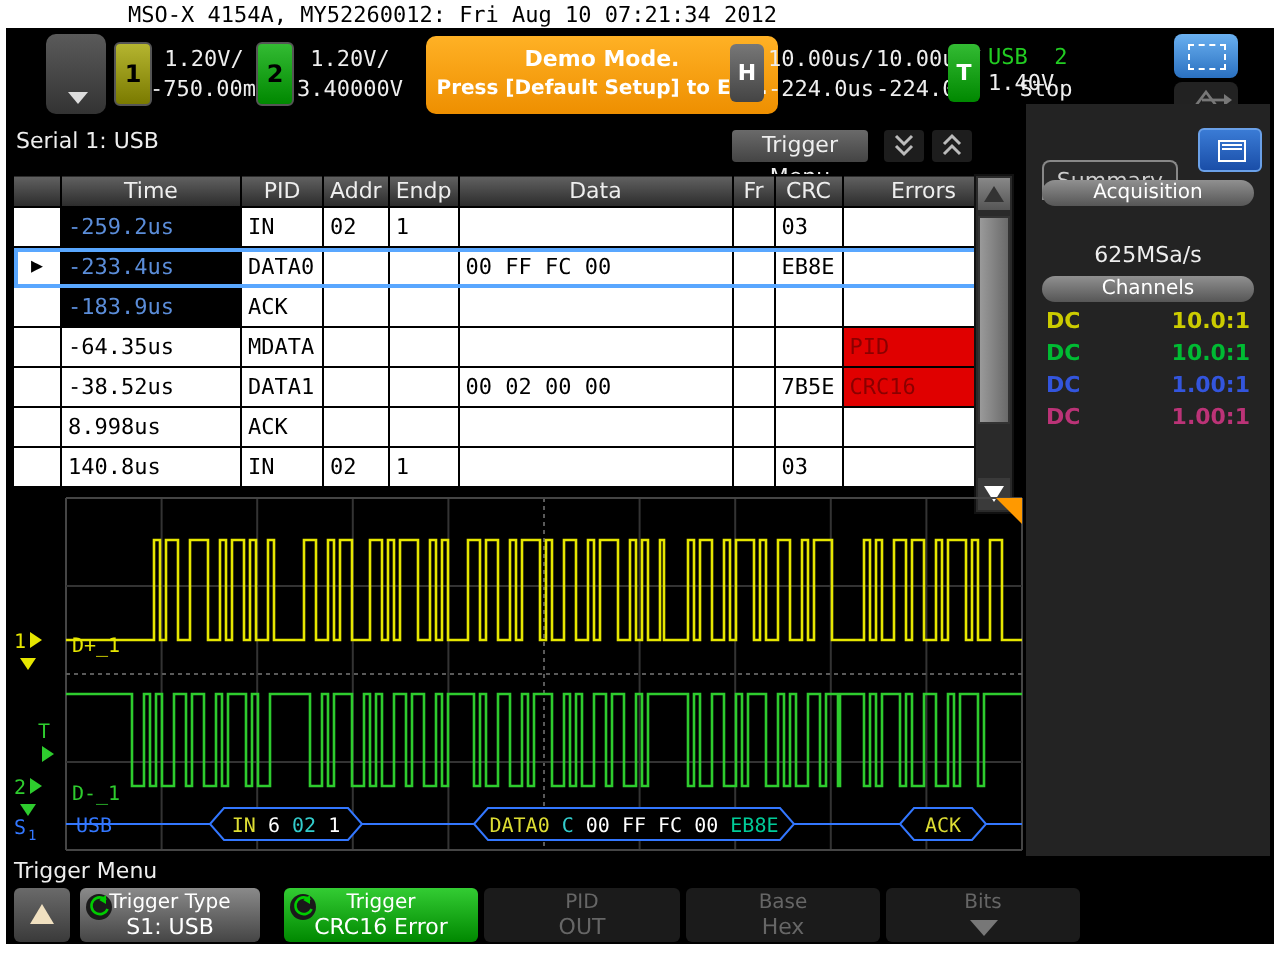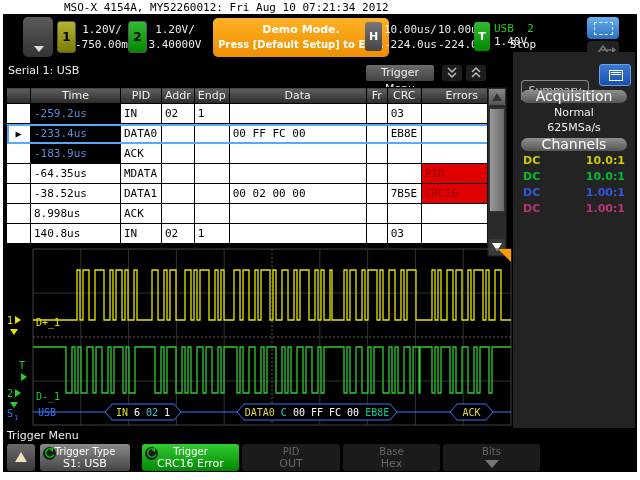--- a/index.html
+++ b/index.html
@@ -54,21 +54,21 @@
   #sb-thumb{position:absolute;left:1px;top:20px;width:16px;height:104px;background:linear-gradient(90deg,#9a9a9a,#6a6a6a);border:1px solid #333;box-sizing:border-box;}
   .tri-up{width:0;height:0;border-left:5px solid transparent;border-right:5px solid transparent;border-bottom:8px solid #333;margin:4px auto 0;}
   .tri-down{width:0;height:0;border-left:5px solid transparent;border-right:5px solid transparent;border-top:8px solid #fff;margin:4px auto 0;}
 
   
   #right-panel{left:510px;top:38px;width:122px;height:376px;background:#232323;}
   #summary-tab{position:absolute;left:8px;top:12px;width:66px;height:19px;border:1px solid #888;border-bottom:none;border-radius:4px 4px 0 0;color:#ccc;font-size:11px;text-align:center;line-height:19px;background:#2b2b2b;margin-top:16px;}
   #summary-menu-btn{position:absolute;left:86px;top:12px;width:30px;height:20px;background:linear-gradient(#3a7bd5,#1a4ea8);border:1px solid #6aa0e8;border-radius:3px;}
   #summary-menu-btn .lines{position:absolute;left:9px;top:5px;width:12px;height:9px;border:1px solid #fff;}
   #summary-menu-btn .lines i{display:block;height:1px;background:#fff;margin:1px 1px 0;}
-  .pill{position:absolute;left:8px;width:106px;height:13px;background:linear-gradient(#909090,#565656);border-radius:7px;color:#fff;font-size:14px;text-align:center;line-height:13px;}
+  .pill{position:absolute;left:8px;width:106px;height:13px;background:linear-gradient(#909090,#565656);border-radius:7px;color:#fff;font-size:10px;text-align:center;line-height:13px;}
   .sum-line{position:absolute;left:0;width:122px;text-align:center;color:#eee;font-size:11px;}
   .ch-row{position:absolute;left:10px;width:102px;font-size:11px;font-weight:bold;}
   .ch-row .val{float:right;}
 
   
   #wave-svg{left:2px;top:233px;}
 
   
   #trig-menu-title{left:4px;top:415px;font-size:11px;color:#eee;}
   .softkey{position:absolute;top:430px;height:27px;border-radius:3px;text-align:center;color:#fff;font-size:10px;box-sizing:border-box;padding-top:2px;}
@@ -265,21 +265,20 @@
 
   <div class="abs" id="right-panel">
     <div id="summary-tab">Summary</div>
     <div id="summary-menu-btn">
         <div class="lines">
           <i></i>
           <i></i>
         </div>
       </div>
     <div class="pill" style="top:38px">Acquisition</div>
-    <div class="sum-line" style="top:54px">Normal</div>
     <div class="sum-line" style="top:69px">625MSa/s</div>
     <div class="pill" style="top:86px">Channels</div>
     <div id="summary-channels">
         <div class="ch-row" style="top: 102px; color: rgb(204, 204, 0);"><span>DC</span><span class="val">10.0:1</span></div>
         <div class="ch-row" style="top: 118px; color: rgb(0, 187, 51);"><span>DC</span><span class="val">10.0:1</span></div>
         <div class="ch-row" style="top: 134px; color: rgb(51, 85, 221);"><span>DC</span><span class="val">1.00:1</span></div>
         <div class="ch-row" style="top: 150px; color: rgb(187, 51, 119);"><span>DC</span><span class="val">1.00:1</span></div>
       </div>
   </div>
 

